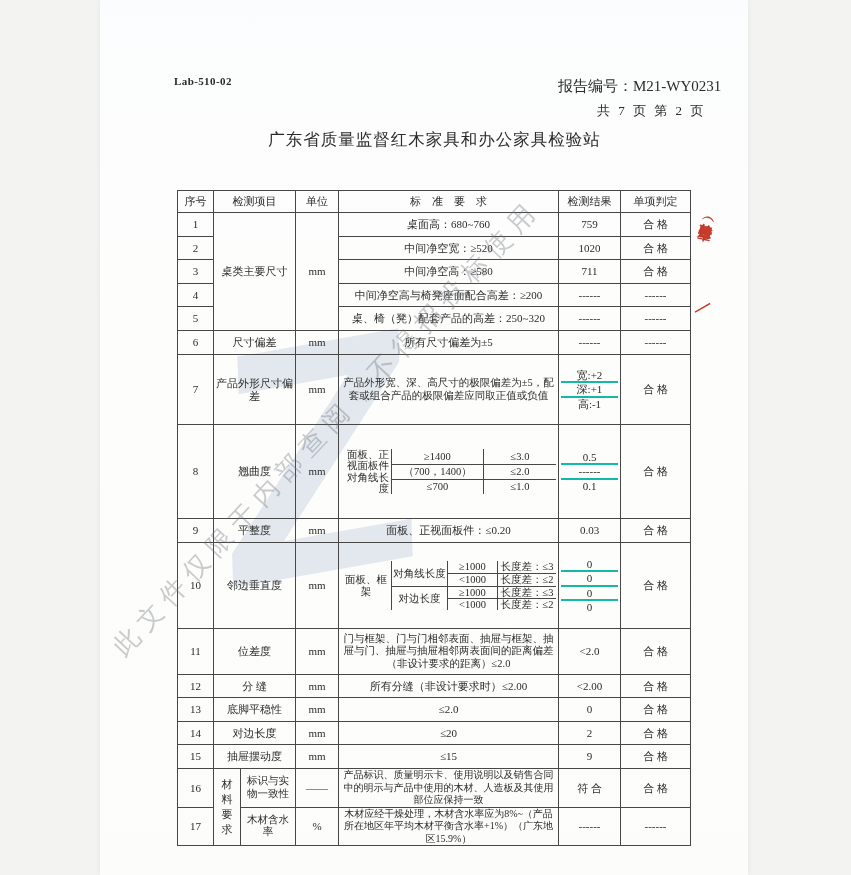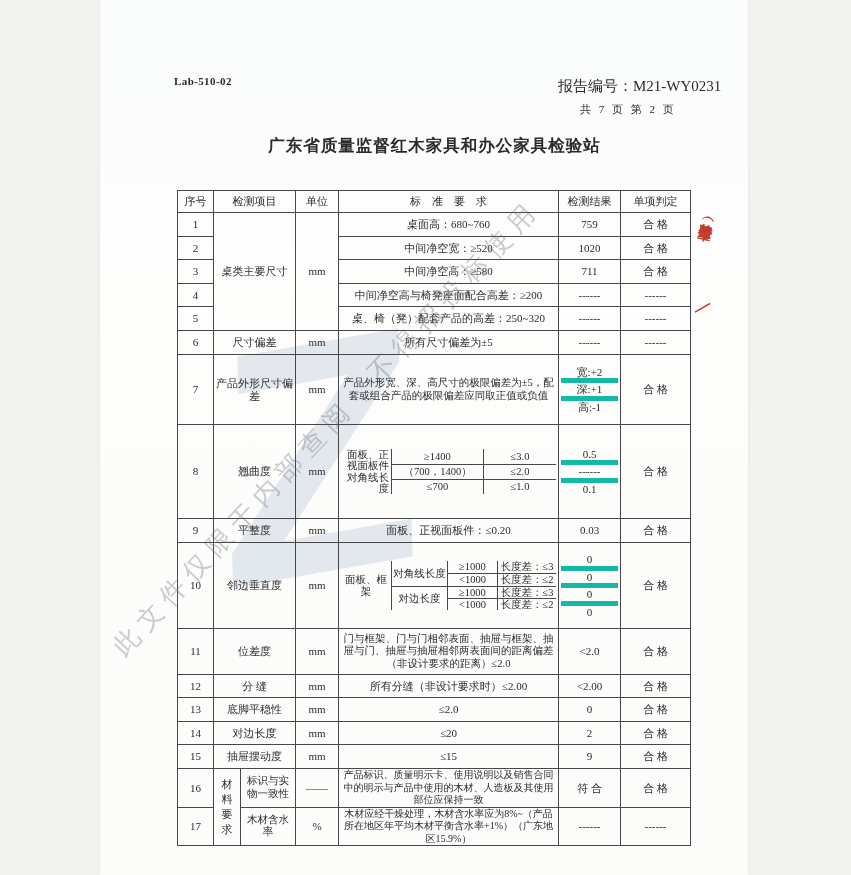--- a/index.html
+++ b/index.html
@@ -4,23 +4,23 @@
 <style>
   html,body{margin:0;padding:0;background:#f3f3f2;}
   #screen{position:relative;width:851px;height:875px;overflow:hidden;
     font-family:"Liberation Serif","DejaVu Serif",serif;color:#2b2b2b;background:#f3f3f2;}
   #paper{position:absolute;left:100px;top:0;width:648px;height:875px;
     background:linear-gradient(180deg,#fbfcfd 0%,#fdfdfc 30%,#fcfcfb 100%);
     box-shadow:0 0 6px rgba(0,0,0,0.06);}
   
   .doc-code{position:absolute;left:174px;top:75px;font-size:11px;font-weight:bold;letter-spacing:.4px;}
   .report-no{position:absolute;left:558px;top:77px;font-size:15px;}
-  .pagination{position:absolute;left:580px;top:102px;font-size:11px;letter-spacing:2.5px;}
-  .station-title{position:absolute;left:178px;top:135px;width:513px;text-align:center;
-    font-size:16.5px;font-weight:bold;letter-spacing:1px;}
+  .pagination{position:absolute;left:597px;top:102px;font-size:13px;letter-spacing:2.5px;}
+  .station-title{position:absolute;left:178px;top:129px;width:513px;text-align:center;
+    font-size:16.5px;font-weight:normal;letter-spacing:1px;}
   .report-title{position:absolute;left:186px;top:157px;width:513px;text-align:center;
     font-size:20px;font-weight:bold;letter-spacing:9px;}
   
   .wm-logo{position:absolute;left:218px;top:292px;font-size:330px;line-height:330px;
     font-family:"Liberation Sans","DejaVu Sans",sans-serif;font-weight:700;
     color:#e2e8ee;transform:rotate(-10deg) skewX(-8deg);z-index:1;user-select:none;}
   .wm-text{position:absolute;left:118px;top:634px;transform:rotate(-47deg);transform-origin:0 50%;
     font-size:26px;letter-spacing:8px;white-space:nowrap;color:rgba(100,105,115,0.34);z-index:3;}
   
   .stamp{position:absolute;left:702px;top:212px;z-index:4;color:#c43b2c;}
@@ -31,21 +31,21 @@
   table.rep{position:absolute;left:177px;top:190px;width:513px;border-collapse:collapse;
     table-layout:fixed;z-index:2;font-size:11px;}
   table.rep td{border:1px solid #474747;text-align:center;vertical-align:middle;
     padding:0 2px;line-height:12.5px;overflow:hidden;}
   td.lft{text-align:left;padding:1px 4px;margin-left:30px;}
   .sm{font-size:10.5px;line-height:11.3px;}
   .xs{font-size:10px;line-height:10.8px;}
   td.nopad{padding:0;}
   .vstack{display:flex;flex-direction:column;height:100%;font-family:Liberation Serif, serif;}
   .vstack>div{flex:1;display:flex;align-items:center;justify-content:center;}
-  .vstack>div+div{border-top:5px solid #14b8a6;}
+  .vstack>div+div{border-top:2px solid #14b8a6;}
   .g8{display:grid;grid-template-columns:50px 92px 1fr;grid-template-rows:repeat(3,1fr);height:100%;text-align:right;}
   .g10{display:grid;grid-template-columns:50px 56px 50px 1fr;grid-template-rows:repeat(4,1fr);height:100%;}
   .gc{display:flex;align-items:center;justify-content:center;padding:0 1px;}
   .bl{border-left:1px solid #474747;}
   .bt{border-top:1px solid #474747;}
   .vert{width:14px;margin:0 auto;line-height:15px;}
   .narrow{width:46px;margin:0 auto;}
   tr.hdr{height:22px;}
   tr.h24{height:24px;} tr.h23{height:23px;}
   tr.h70{height:70px;} tr.h94{height:94px;} tr.h86{height:86px;}

